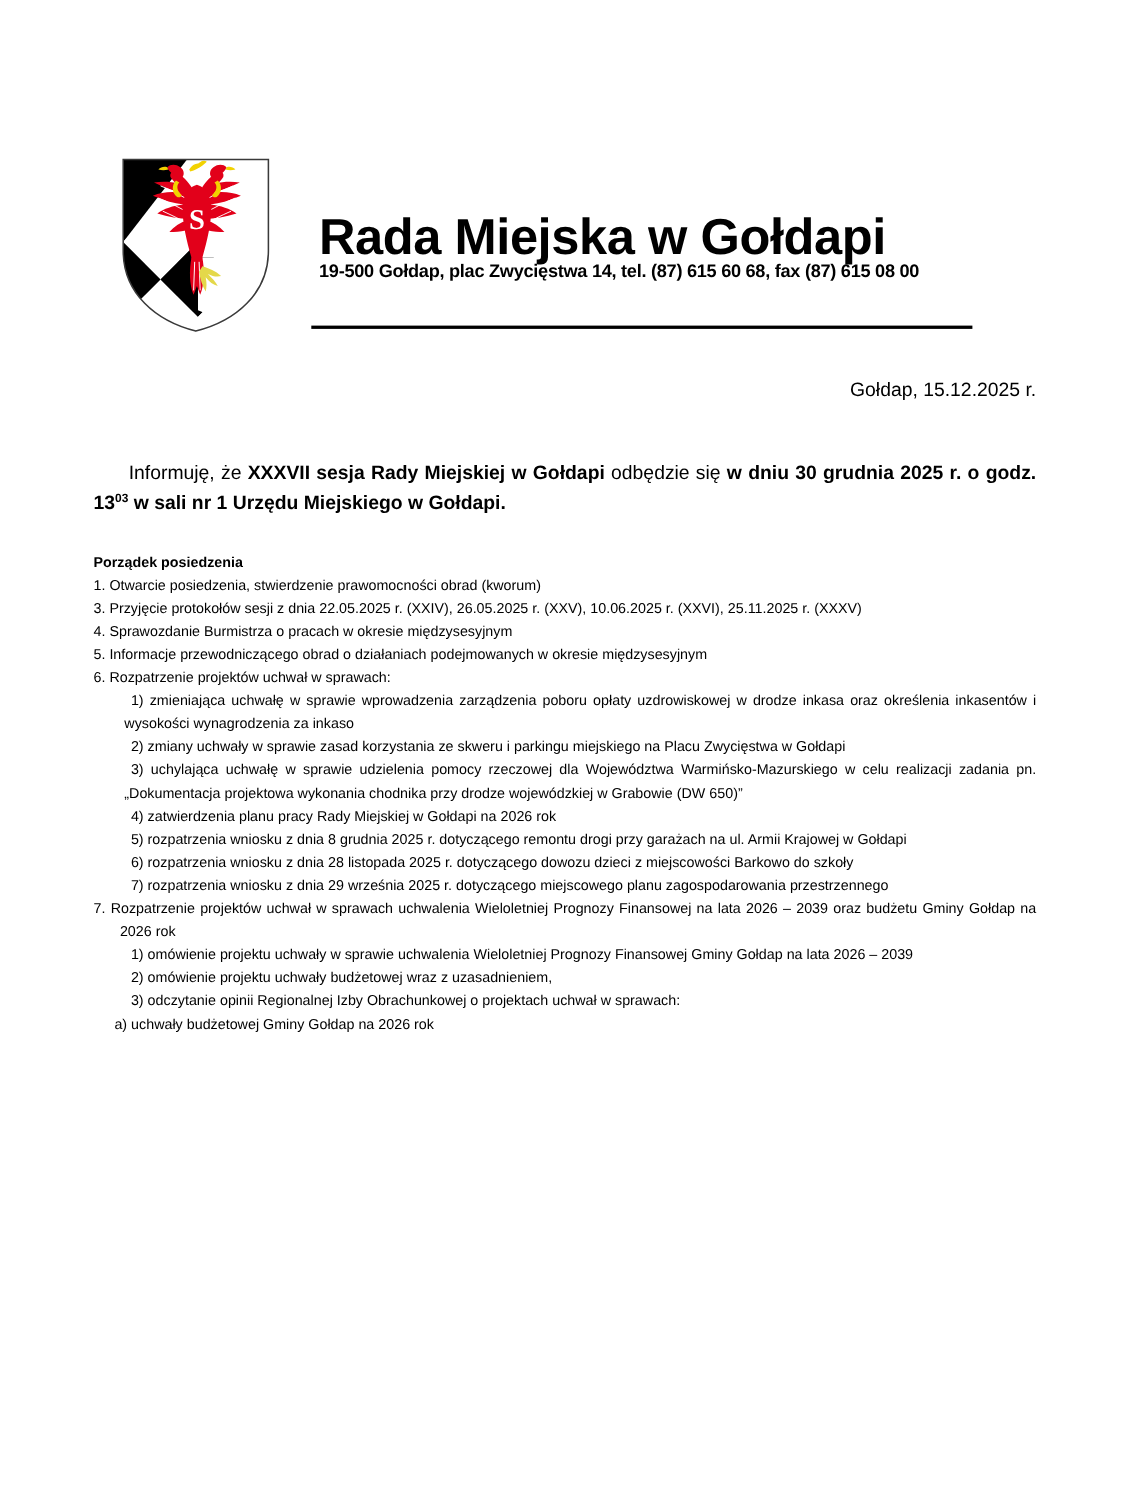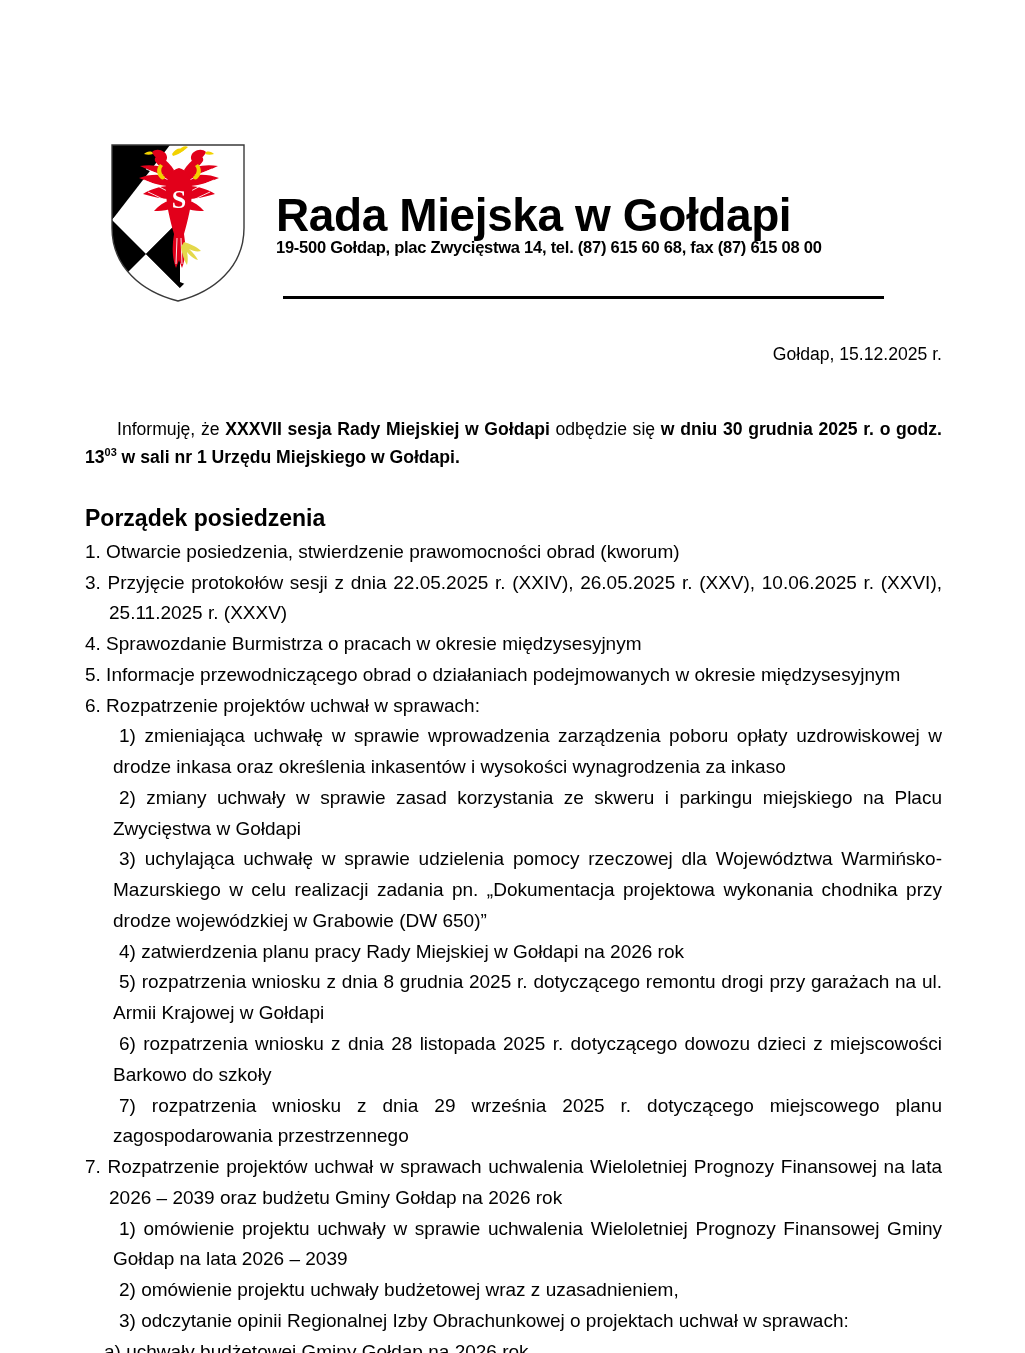--- a/index.html
+++ b/index.html
@@ -32,21 +32,21 @@
     position: absolute;
     left: 108px;
     top: 10px;
     width: 140px;
     height: 162px;
   }
   .crest svg { display: block; width: 140px; height: 162px; }
 
   .masthead {
     position: absolute;
-    left: 276px;
+    left: 290px;
     top: 0;
     width: 605px;
   }
   .org-title {
     font-size: 46px;
     font-weight: 700;
     letter-spacing: -0.4px;
     line-height: 1.0;
     margin: 60px 0 0 0;
     white-space: nowrap;
@@ -92,32 +92,32 @@
   .intro b { font-weight: 700; margin-top: 36px; }
   .intro sup {
     font-size: 0.62em;
     vertical-align: super;
     line-height: 0;
   }
 
   .agenda-heading {
     font-weight: 700;
     margin: 28px 0 0 0;
-    font-size: 23px;
+    font-size: 13px;
   }
 
   ul.agenda {
     list-style: none;
     margin: 0;
     padding: 0;
   }
   .item {
     text-align: justify;
     text-justify: inter-word;
-    font-size: 19px;
+    font-size: 13px;
     line-height: 1.62;
   }
   
   .lvl1 {
     padding-left: 24px;
     text-indent: -24px;
     margin: 0;
   }
   
   .lvl2 {

